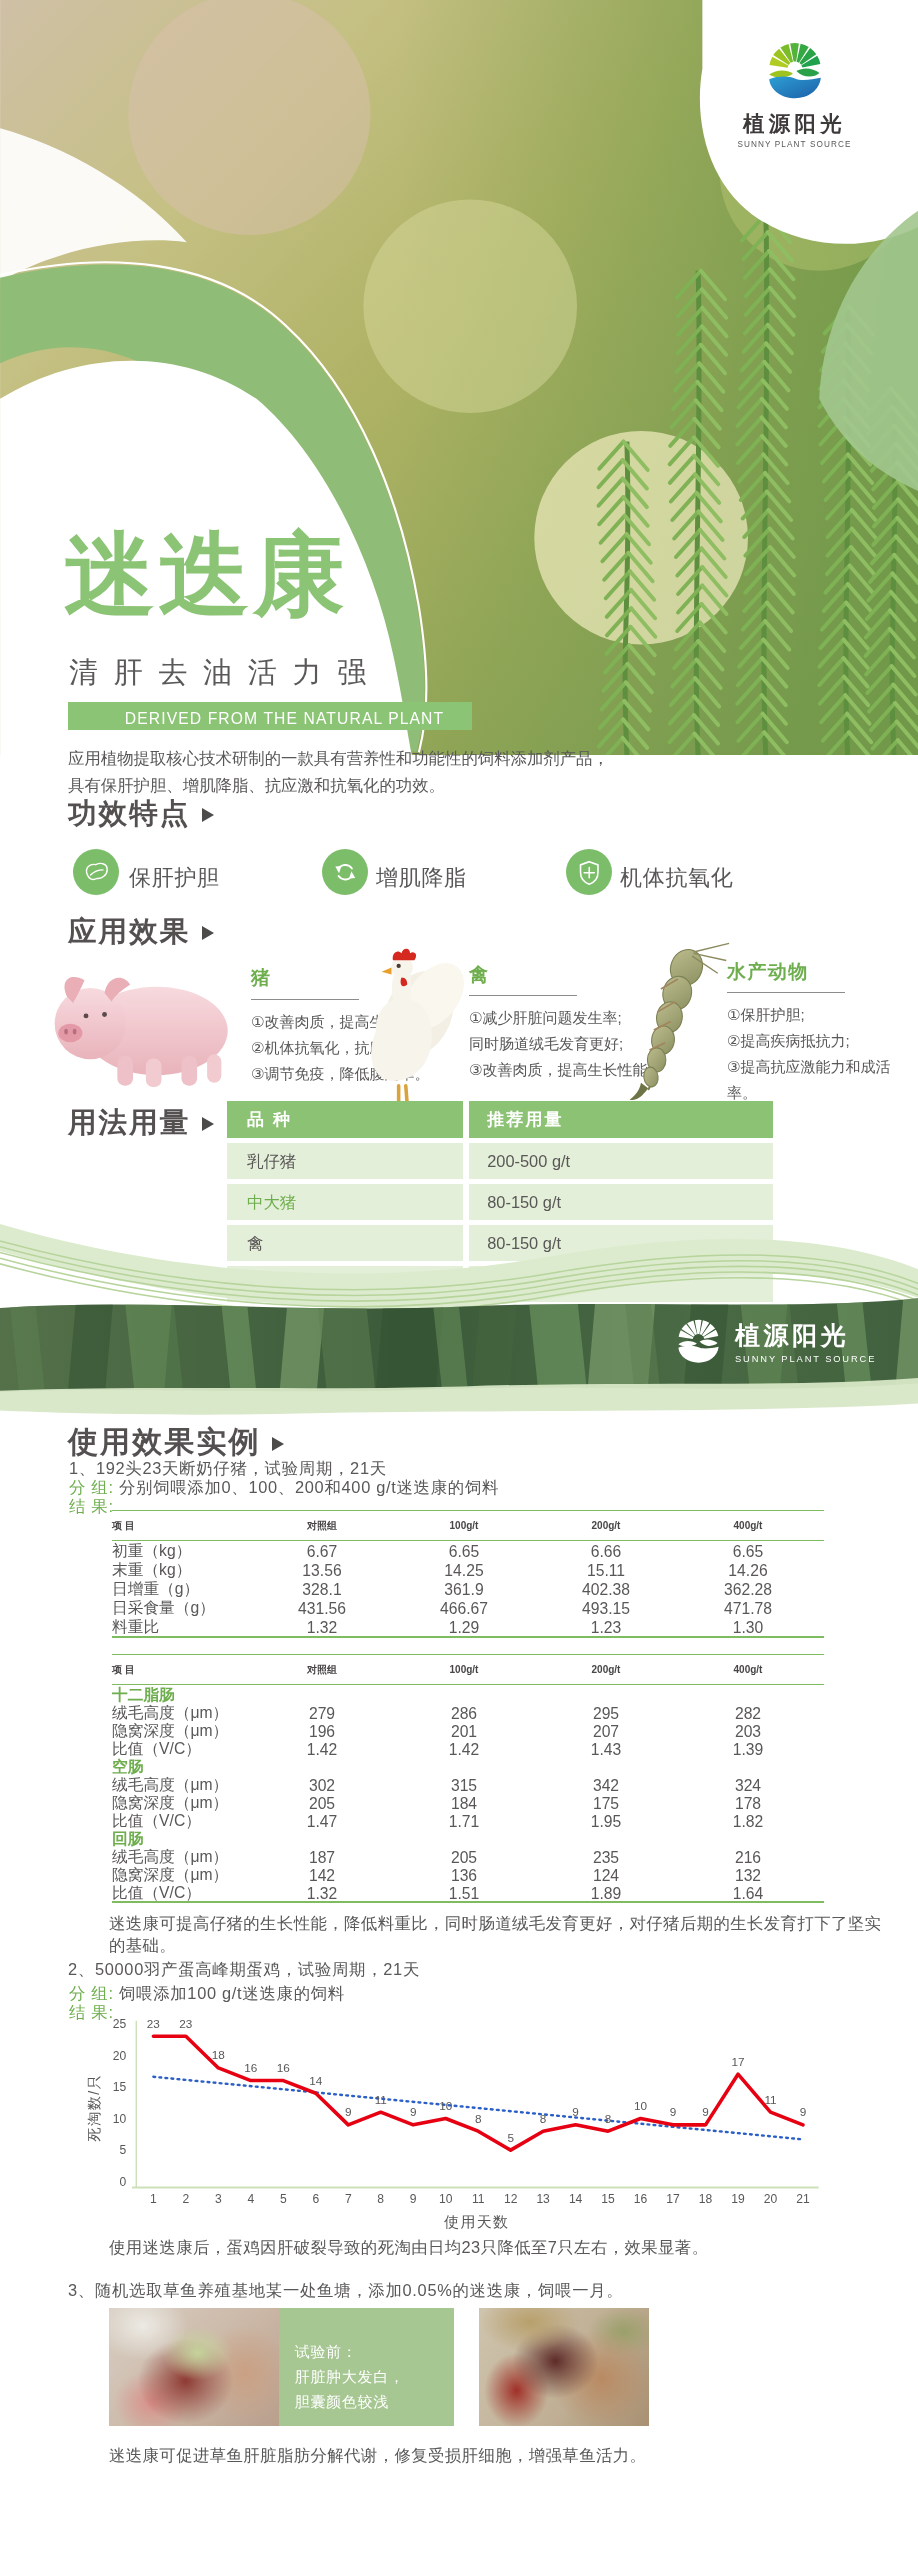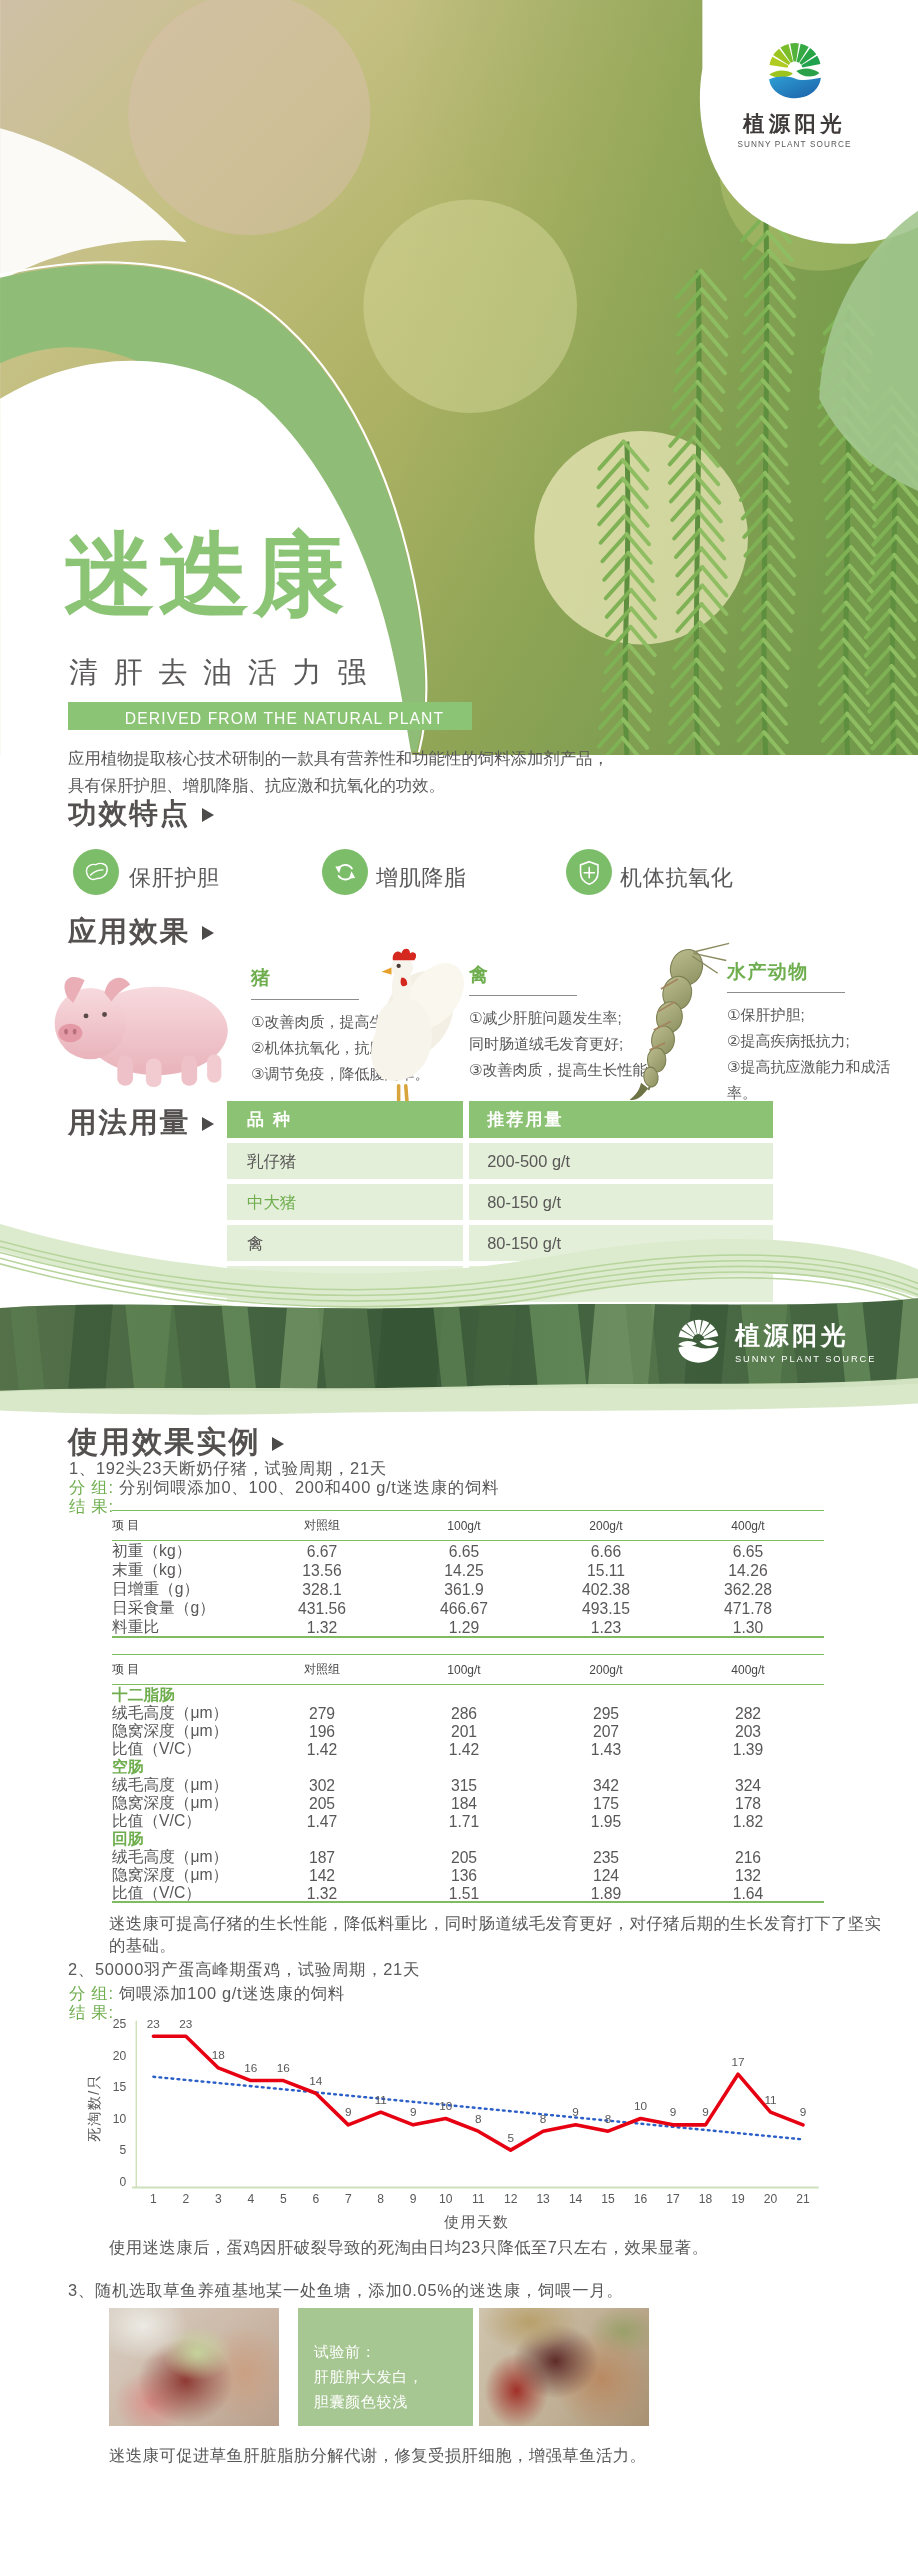--- a/index.html
+++ b/index.html
@@ -50,21 +50,21 @@
   .kv-label{color:#6fae4e;}
   .kv-value{color:#595757;}
   .concl{font-size:16.4px;color:#595757;letter-spacing:0.4px;}
   
   .dtab{position:absolute;left:112px;width:712px;}
   .dtab .rule{height:1.4px;background:#7fbc5f;}
   .dtab .rule.thick{height:2.1px;}
   .drow{display:grid;grid-template-columns:139px 142px 142px 142px 142px;align-items:center;}
   .drow .c{font-size:15.7px;color:#595757;text-align:center;}
   .drow .c.lab{text-align:left;}
-  .drow.hd .c{font-weight:normal;color:#474545;font-size:12px;}
+  .drow.hd .c{font-weight:bold;color:#474545;font-size:10px;}
   .drow .c.sect{color:#6fae4e;font-weight:bold;text-align:left;}
   
   .fish-card{position:absolute;top:2308px;height:118px;display:flex;}
   .fish-photo{width:170px;height:118px;}
   .fish-panel{width:175px;height:118px;background:#a6c791;color:#fff;box-sizing:border-box;padding:31px 0 0 15.7px;
     font-size:15px;line-height:25px;letter-spacing:0.7px;}
   .fish-photo.before{background:
     radial-gradient(64px 50px at 20% 15%,#eceae4 0%,rgba(236,234,228,0) 70%),
     radial-gradient(50px 39px at 52% 38%,#c5d39b 0%,rgba(197,211,155,0) 70%),
     radial-gradient(64px 57px at 45% 62%,#8e3a33 0%,rgba(142,58,51,0) 75%),
@@ -800,21 +800,21 @@
       <text x="871.2" y="142.1" font-size="16.5" fill="#595757" text-anchor="middle">9</text>
       <text x="916.8000000000001" y="71.0" font-size="16.5" fill="#595757" text-anchor="middle">17</text>
       <text x="962.4" y="124.3" font-size="16.5" fill="#595757" text-anchor="middle">11</text>
       <text x="1008" y="142.1" font-size="16.5" fill="#595757" text-anchor="middle">9</text>
     </svg>
 
   <div class="abs concl" style="left:109px;top:2237px;width:777px;">使用迷迭康后，蛋鸡因肝破裂导致的死淘由日均23只降低至7只左右，效果显著。</div>
 
   <div class="abs case-title" style="left:68px;top:2280px;">3、随机选取草鱼养殖基地某一处鱼塘，添加0.05%的迷迭康，饲喂一月。</div>
 
-  <div class="fish-card" style="left:109px;gap:19px;">
+  <div class="fish-card" style="left:109px;">
     <div class="fish-photo before"></div>
     <div class="fish-panel" id="panel-before">
         <div>试验前：</div>
         <div>肝脏肿大发白，</div>
         <div>胆囊颜色较浅</div>
       </div>
   </div>
   <div class="fish-card" style="left:479px;">
     <div class="fish-photo after"></div>
   </div>

